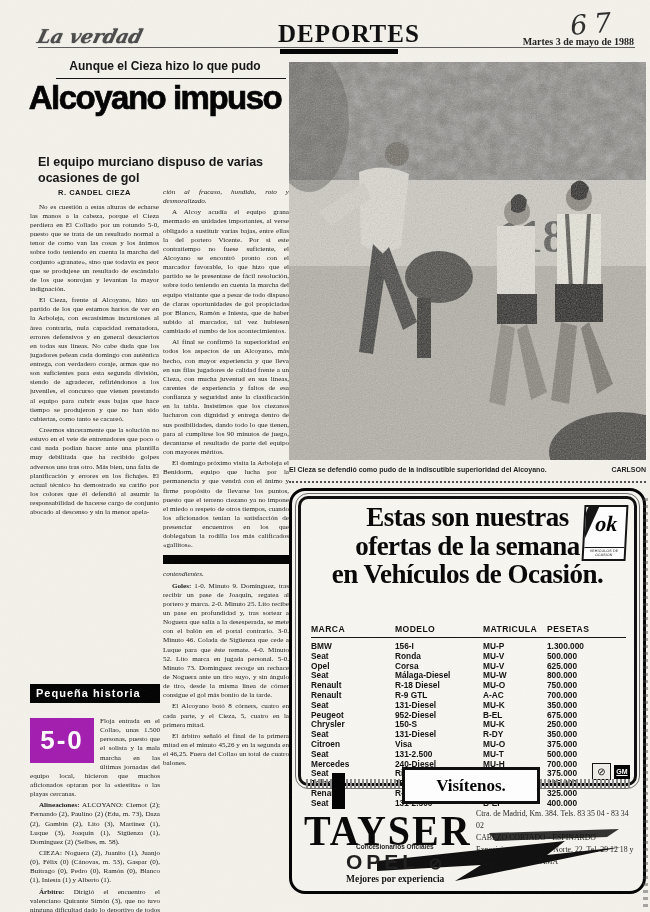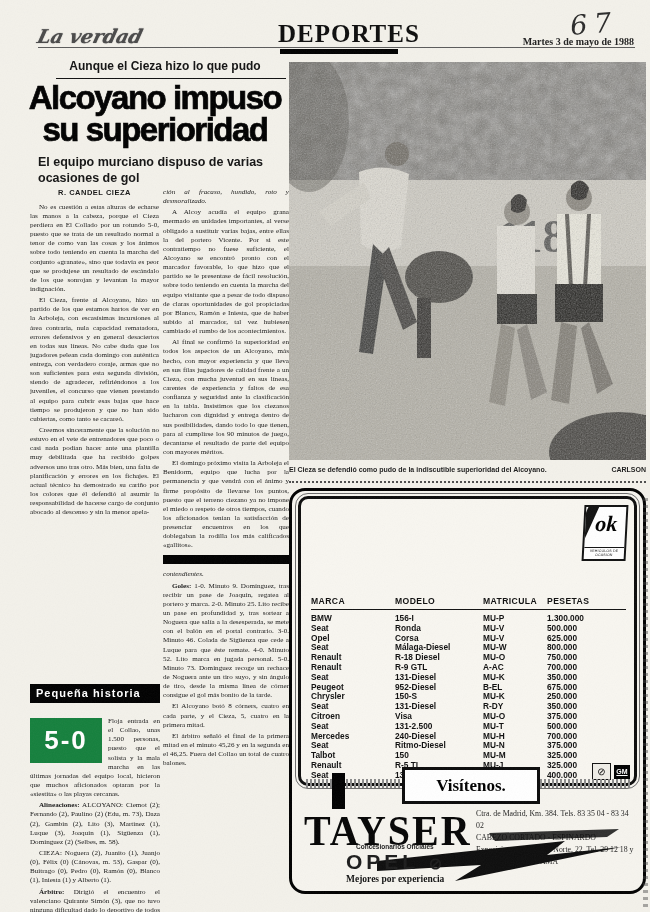--- a/index.html
+++ b/index.html
@@ -40,21 +40,21 @@
   .divider-bar{width:100%;height:9px;background:#000;margin:5px 0 6px 0;}
   .stats b{font-weight:700;}
 
   
   .small-story{position:absolute;left:30px;top:684px;width:130px;}
   .ph-bar{background:#000;color:#fff;font-family:"Liberation Sans",sans-serif;font-weight:700;
           font-size:11px;letter-spacing:1px;padding:3px 6px 4px 6px;margin-bottom:14px;}
   .ph-body{font-size:7.1px;line-height:1.29;text-align:justify;height:198px;overflow:hidden;}
   .ph-body p{margin:0 0 2px 0;text-indent:9px;}
   .ph-body p.noindent{text-indent:0;}
-  .score-box{float:left;width:72px;height:45px;background:#15803d;color:#fff;margin:1px 6px 2px 0;
+  .score-box{float:left;width:64px;height:45px;background:#a21caf;color:#fff;margin:1px 6px 2px 0;
              display:flex;align-items:center;justify-content:center;
              font-family:"Liberation Sans",sans-serif;font-weight:700;font-size:26px;letter-spacing:2px;}
 
   
   .photo{position:absolute;left:289px;top:62px;width:357px;height:398px;background:#a3a099;overflow:hidden;}
   .caption{position:absolute;left:289px;top:466px;width:357px;display:flex;justify-content:space-between;
            font-family:"Liberation Sans",sans-serif;font-weight:700;font-size:7px;color:#1c1c1c;}
   .dashed-sep{position:absolute;left:289px;top:481px;width:357px;border-top:2px dotted #4d4d4d;}
 
   
@@ -68,21 +68,21 @@
            transform:skewX(-3deg);overflow:hidden;}
   .ok-slash{position:absolute;left:-4px;top:-6px;width:10px;height:44px;background:#111;transform:rotate(22deg);}
   .ok-text{position:absolute;left:10px;top:4px;font-family:"Liberation Serif",serif;font-style:italic;
            font-weight:700;font-size:22px;color:#000;}
   .ok-sub{position:absolute;left:0;right:0;bottom:2px;border-top:1.5px solid #111;font-family:"Liberation Sans",sans-serif;
           font-size:3.5px;text-align:center;letter-spacing:.2px;padding-top:1px;color:#111;}
   .car-table{position:absolute;left:10px;top:97px;right:8px;font-family:"Liberation Sans",sans-serif;
              font-weight:700;font-size:8.3px;color:#0f0f0f;}
   .car-table .tr{display:grid;grid-template-columns:84px 88px 64px 1fr;height:9.8px;align-items:center;}
   .car-table .tr.th-row{height:auto;border-bottom:1.6px solid #111;padding-bottom:3px;margin-bottom:3px;
-                        font-size:8.6px;letter-spacing:.4px;}
+                        font-size:8.6px;letter-spacing:.4px;margin-top:28px;}
   .brand-minis{position:absolute;right:4px;bottom:3px;display:flex;gap:3px;align-items:center;}
   .opel-mini{width:17px;height:15px;border:1.6px solid #111;background:#efede7;display:flex;align-items:center;
              justify-content:center;font-size:10px;color:#111;}
   .gm-mini{width:16px;height:14px;background:#000;color:#fff;display:flex;align-items:center;justify-content:center;
            font-family:"Liberation Sans",sans-serif;font-weight:700;font-size:7px;text-decoration:underline;}
   .visit-hatch{position:absolute;top:288px;height:9px;background:repeating-linear-gradient(90deg,#8a8a8a 0 2px,transparent 2px 4px);}
   .visit-notch{position:absolute;left:40px;top:282px;width:13px;height:36px;background:#000;}
   .visit-box{position:absolute;left:110px;top:276px;width:132px;height:31px;background:#fff;border:3px solid #0b0b0b;
              display:flex;align-items:center;justify-content:center;font-family:"Liberation Serif",serif;
              font-weight:700;font-size:17px;color:#000;z-index:3;}
@@ -105,21 +105,21 @@
 
   <div class="pagenum">67</div>
   <div class="logo">La verdad</div>
   <div class="section">DEPORTES</div>
   <div class="edition-date">Martes 3 de mayo de 1988</div>
   <div class="header-rule"></div>
   <div class="section-bar"></div>
 
   <div class="kicker">Aunque el Cieza hizo lo que pudo</div>
   <div class="kicker-rule"></div>
-  <h1 class="headline"><span>Alcoyano impuso</span><br><span>su superioridad</span></h1>
+  <h1 class="headline"><span>Alcoyano impuso</span><br></h1>
   <div class="subhead">El equipo murciano dispuso de varias ocasiones de gol</div>
 
   <div class="col col1">
     <div class="byline">R. CANDEL CIEZA</div>
     <p>No es cuestión a estas alturas de echarse las manos a la cabeza, porque el Cieza perdiera en El Collado por un rotundo 5-0, puesto que se trata de un resultado normal a tenor de como van las cosas y los ánimos sobre todo teniendo en cuenta la marcha del conjunto «granate», sino que todavía es peor que se produjese un resultado de escándalo de los que sonrojan y levantan la mayor indignación.</p>
     <p>El Cieza, frente al Alcoyano, hizo un partido de los que estamos hartos de ver en la Arboleja, con escasísimas incursiones al área contraria, nula capacidad rematadora, errores defensivos y en general desaciertos en todas sus líneas. No cabe duda que los jugadores pelean cada domingo con auténtica entrega, con verdadero coraje, armas que no son suficientes para esta segunda división, siendo de agradecer, refiriéndonos a los juveniles, el concurso que vienen prestando al equipo para cubrir esas bajas que hace tiempo se produjeron y que no han sido cubiertas, como tanto se cacareó.</p>
     <p>Creemos sinceramente que la solución no estuvo en el vete de entrenadores que poco o casi nada podían hacer ante una plantilla muy debilitada que ha recibido golpes adversos uno tras otro. Más bien, una falta de planificación y errores en los fichajes. El actual técnico ha demostrado su cariño por los colores que él defendió al asumir la responsabilidad de hacerse cargo de conjunto abocado al descenso y sin la menor apela-</p>
   </div>
 
   <div class="col col2">
@@ -195,20 +195,25 @@
       <div class="score-box">5-0</div>
       <p class="noindent">Floja entrada en el Collao, unas 1.500 personas, puesto que el solista y la mala marcha en las últimas jornadas del equipo local, hicieron que muchos aficionados optaran por la «siestita» o las playas cercanas.</p>
       <p><b>Alineaciones:</b> <span>ALCOYANO: Ciemot (2); Fernando (2), Paulino (2) (Edu, m. 73), Daza (2), Gambín (2), Lito (3), Martínez (1), Luque (3), Joaquín (1), Sigüenza (1), Domínguez (2) (Selbes, m. 58).</span></p>
       <p>CIEZA: Noguera (2), Juanito (1), Juanjo (0), Félix (0) (Cánovas, m. 53), Gaspar (0), Buitrago (0), Pedro (0), Ramón (0), Blanco (1), Iniesta (1) y Alberto (1).</p>
       <p><b>Árbitro:</b> <span>Dirigió el encuentro el valenciano Quirante Simón (3), que no tuvo ninguna dificultad dado lo deportivo de todos los</span></p>
     </div>
   </div>
 
   <div class="ad">
     <div class="offers-box">
+      <div class="ad-title">
+        <div>Estas son nuestras</div>
+        <div>ofertas de la semana</div>
+        <div>en Vehículos de Ocasión.</div>
+      </div>
       <div class="ok-logo">
         <span class="ok-slash"></span>
         <span class="ok-text">ok</span>
         <span class="ok-sub">VEHICULOS DE OCASION</span>
       </div>
       <div class="car-table" id="car-table">
           <div class="tr th-row">
             <div class="td">MARCA</div>
             <div class="td">MODELO</div>
             <div class="td">MATRICULA</div>

